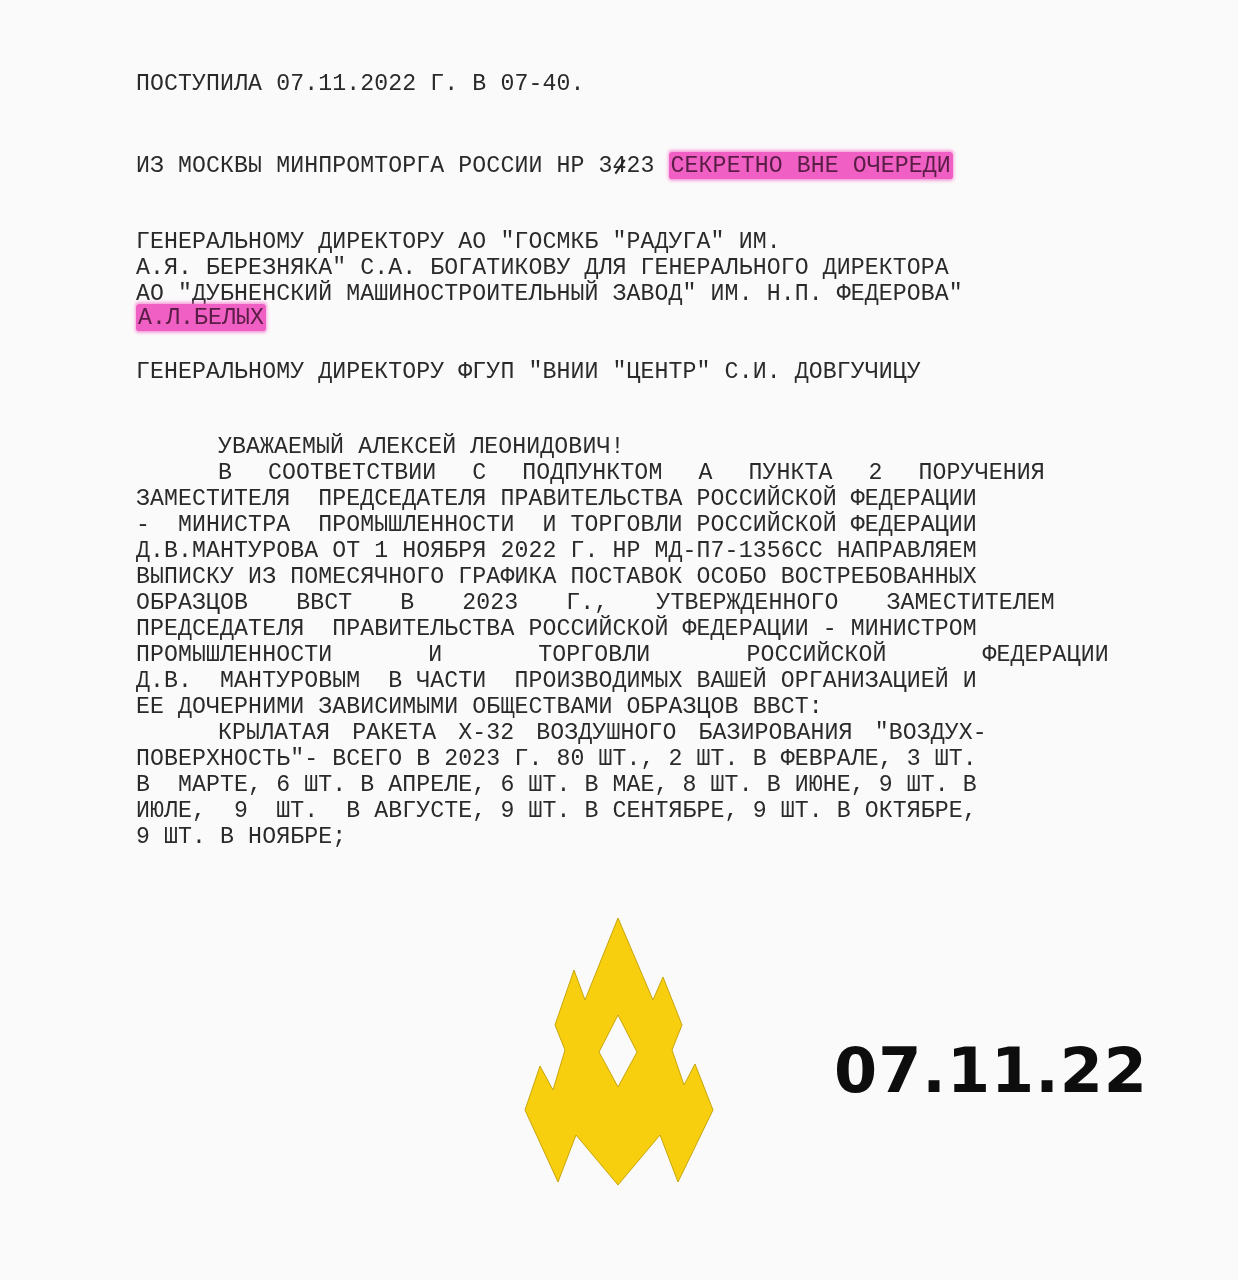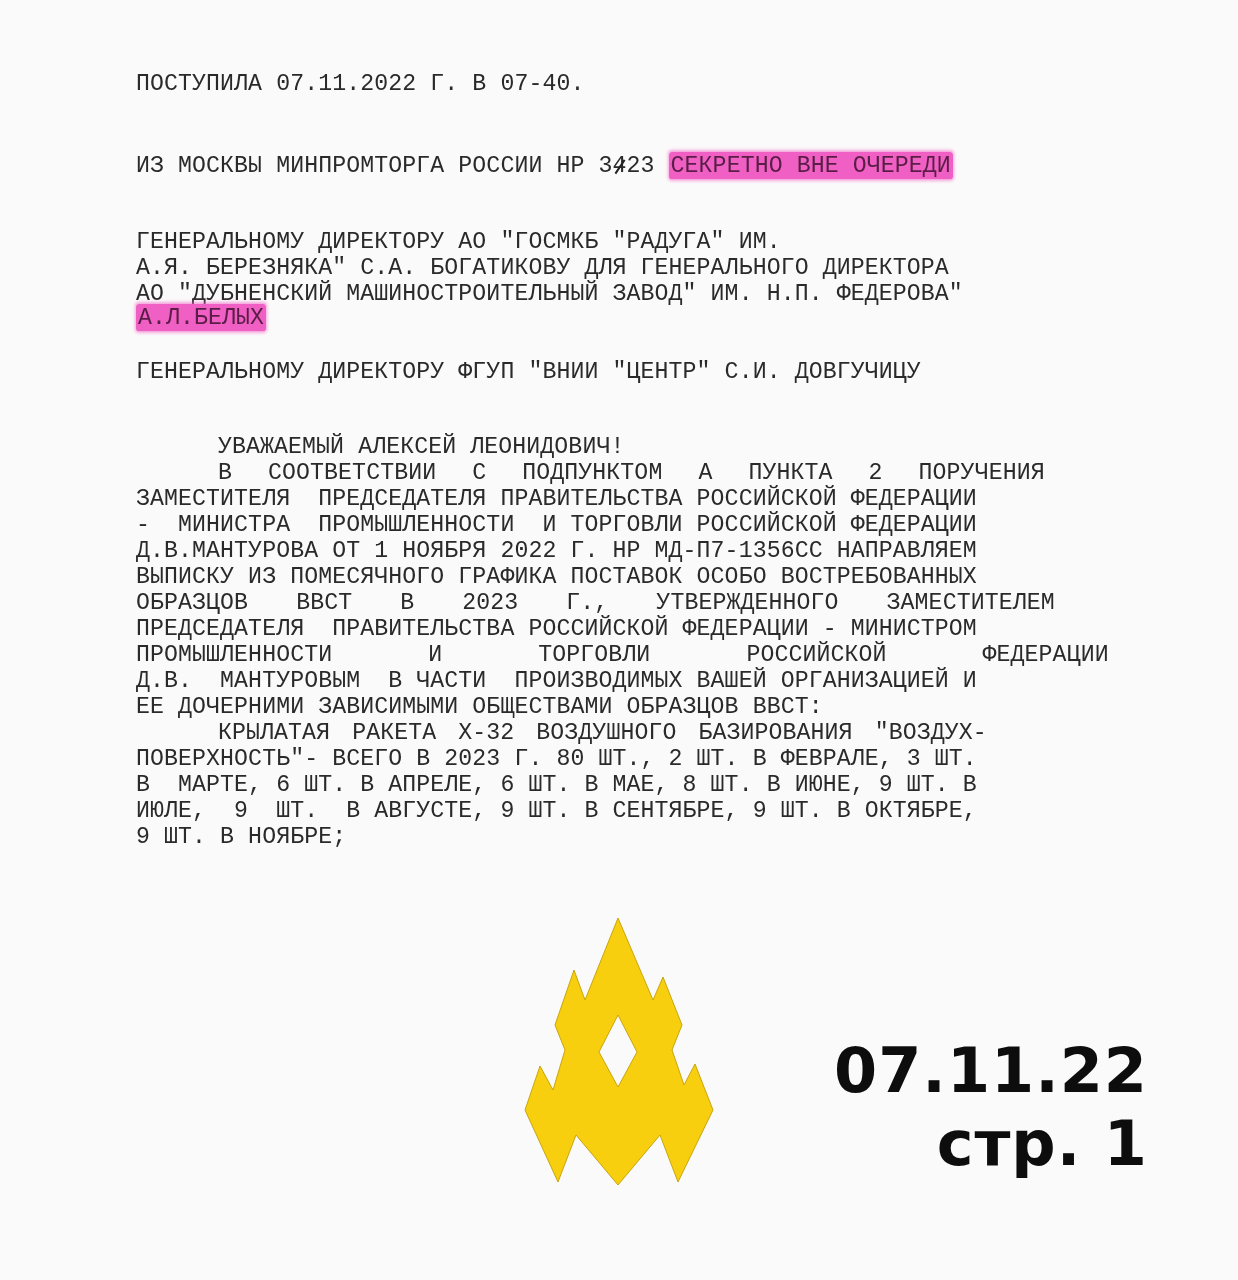--- a/index.html
+++ b/index.html
@@ -68,14 +68,13 @@
   <div class="line" style="top:771px">В  МАРТЕ, 6 ШТ. В АПРЕЛЕ, 6 ШТ. В МАЕ, 8 ШТ. В ИЮНЕ, 9 ШТ. В</div>
   <div class="line" style="top:797px">ИЮЛЕ,  9  ШТ.  В АВГУСТЕ, 9 ШТ. В СЕНТЯБРЕ, 9 ШТ. В ОКТЯБРЕ,</div>
   <div class="line" style="top:823px">9 ШТ. В НОЯБРЕ;</div>
 
   <svg class="logo" width="1238" height="1280">
     <path fill="#f7cf0f" stroke="#c9a60a" stroke-width="1" fill-rule="evenodd" d="M618 918 L653 1000 L663 977 L682 1025 L672 1050 L684 1085 L695 1064 L713 1110 L678 1182 L660 1135 L618 1185 L576 1135 L558 1182 L525 1110 L540 1066 L553 1090 L565 1050 L555 1025 L574 970 L585 1000 Z
          M618 1015 L637 1052 L618 1087 L599 1052 Z"></path>
   </svg>
 
   <div class="stamp" style="top:1035px">07.11.22</div>
-  <div class="stamp" style="top:1108px">стр. 1</div>
 </div>
 
 </body></html>

